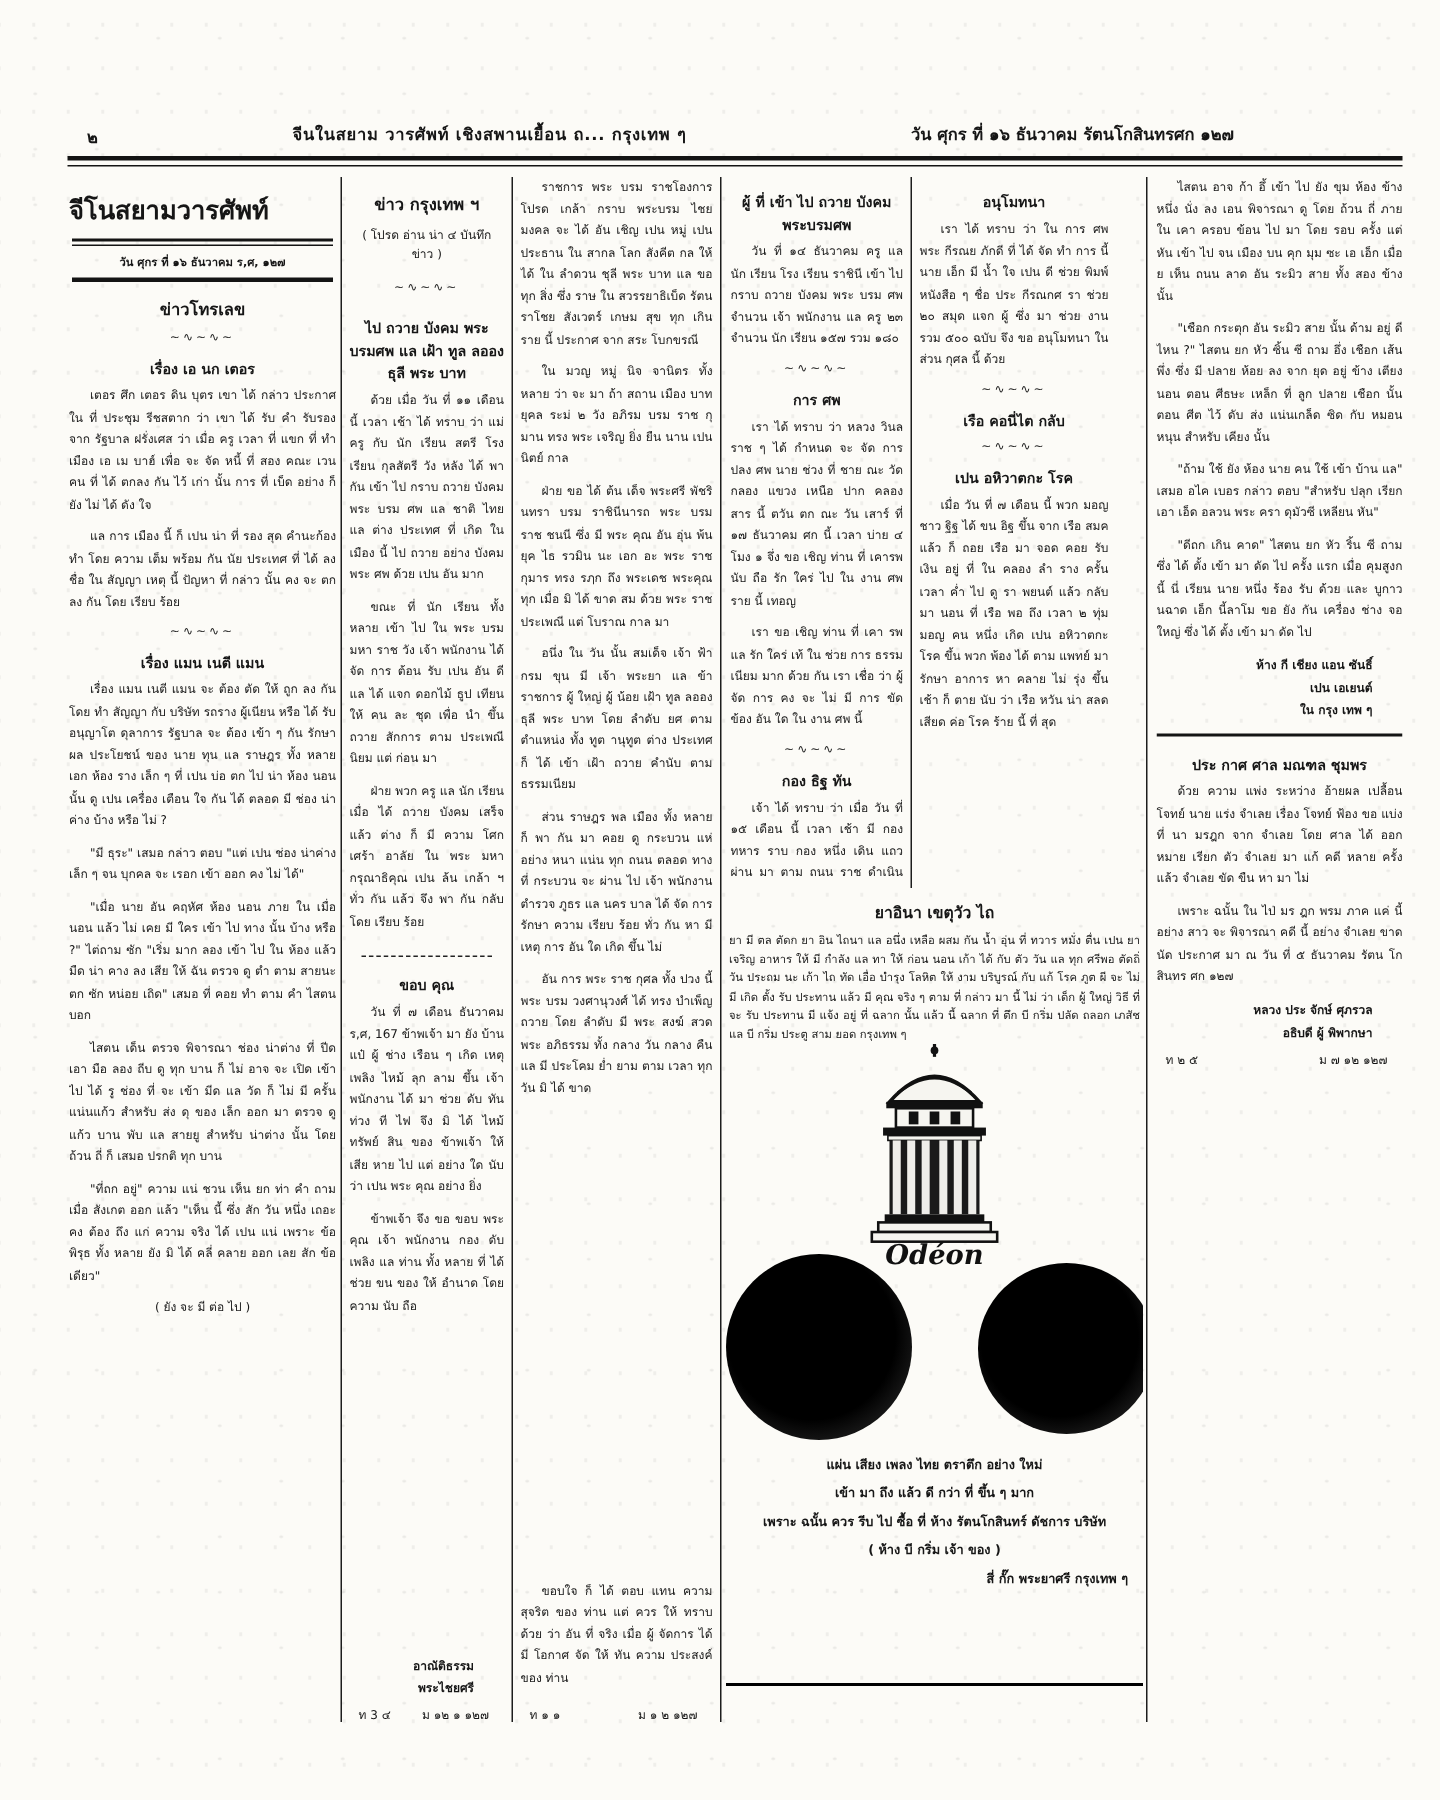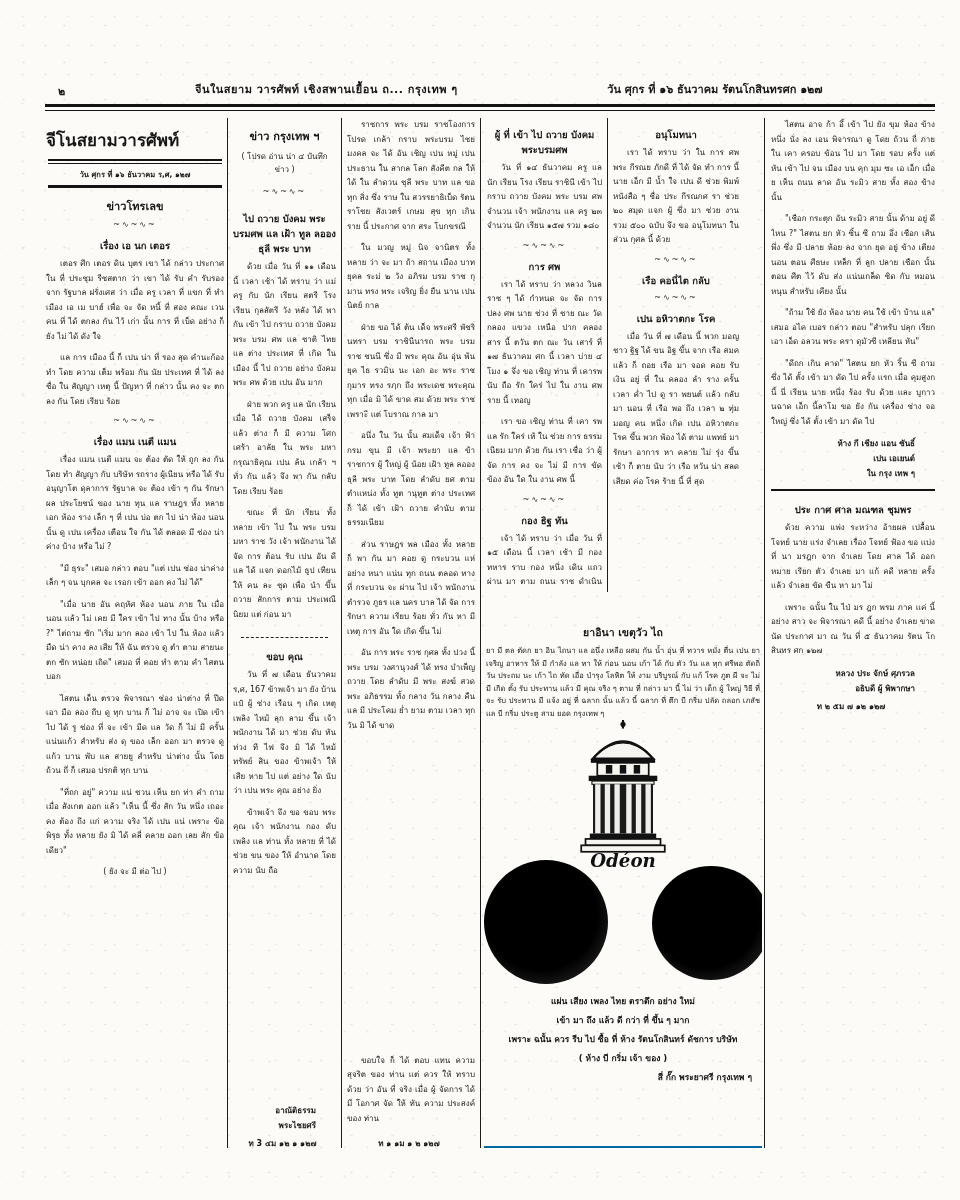--- a/index.html
+++ b/index.html
@@ -26,28 +26,28 @@
   .h3{text-align:center;font-weight:bold;font-size:9.5px;margin:9px 0 4px;text-indent:0;}
   .orn{text-align:center;font-size:8px;letter-spacing:2px;margin:5px 0 6px;color:#222;}
   .sub{text-align:center;font-size:8px;margin:2px 0 6px;}
   .mast-title{font-size:17px;font-weight:bold;text-align:left;padding:8px 0 6px;
         font-family:"DejaVu Serif",serif;}
   .mrule{border-top:2px solid #141414;border-bottom:1px solid #141414;height:2px;margin:0 2px;}
   .mrule2{border-top:3px solid #141414;margin:3px 2px 6px;}
   .mast-date{text-align:center;font-size:7.5px;font-weight:bold;padding:4px 0 2px;}
   .dashrule{border-top:1px dashed #222;margin:8px 8px 2px;}
   .sign{text-align:right;padding-right:20px;font-size:8px;line-height:15px;font-weight:bold;}
-  .nums{display:flex;justify-content:center;padding:4px 10px 0 6px;
-        font-size:8px;font-weight:bold;}
+  .nums{display:flex;justify-content:space-between;padding:4px 10px 0 6px;
+        font-size:8px;font-weight:normal;}
   .cont{text-align:center;font-size:8px;font-weight:normal;margin-top:4px;}
   .spacer{flex:1;}
   .flexcol{display:flex;flex-direction:column;}
   
-  .adblock{position:absolute;left:484px;top:616px;width:278px;height:530px;
-        border-bottom:2px solid #0369a1;overflow:hidden;}
+  .adblock{position:absolute;left:484px;top:592px;width:278px;height:530px;
+        border-bottom:2px solid #000000;overflow:hidden;}
   .ad-title{text-align:center;font-weight:bold;font-size:10.5px;margin:8px 0 4px;}
   .ad-body{font-size:7.5px;line-height:12.5px;text-align:justify;margin:0 2px;}
   .ad-art{position:relative;height:268px;}
   .rotunda{position:absolute;left:84px;top:0px;}
   .disc{position:absolute;border-radius:50%;
         background:radial-gradient(circle at 46% 44%, #000 58%, #141414 72%, #000 100%);}
   .disc-l{left:0px;top:140px;width:124px;height:124px;}
   .disc-r{left:168px;top:146px;width:118px;height:114px;}
   .cap{text-align:center;font-size:8.5px;font-weight:bold;line-height:12px;margin:7px 0;}
   .cap-right{text-align:right;padding-right:10px;}
@@ -91,39 +91,39 @@
     <p>"ที่ถก อยู่"  ความ แน่ ชวน เห็น ยก ท่า คำ ถาม เมื่อ สังเกต ออก แล้ว  "เห็น นี้ ซึ่ง สัก วัน หนึ่ง เถอะ คง ต้อง ถึง แก่ ความ จริง ได้ เปน แน่  เพราะ ข้อ พิรุธ ทั้ง หลาย ยัง มิ ได้ คลี่ คลาย ออก เลย สัก ข้อ เดียว"</p>
     <div class="cont">( ยัง จะ มี ต่อ ไป )</div>
   </div>
 
   <div class="col flexcol" style="left:233px;width:103px;height:1032px;">
     <div class="h2">ข่าว กรุงเทพ ฯ</div>
     <div class="sub">( โปรด อ่าน น่า ๔ บันทึก ข่าว )</div>
     <div class="orn">~∿~∿~</div>
     <div class="h3">ไป ถวาย บังคม พระ บรมศพ แล เฝ้า ทูล ลออง ธุลี พระ บาท</div>
     <p>ด้วย เมื่อ วัน ที่ ๑๑ เดือน นี้  เวลา เช้า ได้ ทราบ ว่า แม่ ครู กับ นัก เรียน สตรี โรง เรียน กุลสัตรี วัง หลัง  ได้ พา กัน เข้า ไป กราบ ถวาย บังคม พระ บรม ศพ  แล ชาติ ไทย แล ต่าง ประเทศ ที่ เกิด ใน เมือง นี้ ไป ถวาย อย่าง บังคม พระ ศพ ด้วย เปน อัน มาก</p>
+    <p>ขณะ ที่ นัก เรียน ทั้ง หลาย เข้า ไป ใน พระ บรม มหา ราช วัง  เจ้า พนักงาน ได้ จัด การ ต้อน รับ เปน อัน ดี  แล ได้ แจก ดอกไม้ ธูป เทียน ให้ คน ละ ชุด  เพื่อ นำ ขึ้น ถวาย สักการ ตาม ประเพณี นิยม แต่ ก่อน มา</p>
     <p>ฝ่าย พวก ครู แล นัก เรียน เมื่อ ได้ ถวาย บังคม เสร็จ แล้ว  ต่าง ก็ มี ความ โศก เศร้า อาลัย ใน พระ มหา กรุณาธิคุณ เปน ล้น เกล้า ฯ ทั่ว กัน  แล้ว จึง พา กัน กลับ โดย เรียบ ร้อย</p>
-    <p>ขณะ ที่ นัก เรียน ทั้ง หลาย เข้า ไป ใน พระ บรม มหา ราช วัง  เจ้า พนักงาน ได้ จัด การ ต้อน รับ เปน อัน ดี  แล ได้ แจก ดอกไม้ ธูป เทียน ให้ คน ละ ชุด  เพื่อ นำ ขึ้น ถวาย สักการ ตาม ประเพณี นิยม แต่ ก่อน มา</p>
     <div class="dashrule"></div>
     <div class="h3">ขอบ คุณ</div>
     <p>วัน ที่ ๗ เดือน ธันวาคม ร,ศ, 167  ข้าพเจ้า มา ยัง บ้าน แป๋ ผู้ ช่าง เรือน ๆ เกิด เหตุ เพลิง ไหม้ ลุก ลาม ขึ้น  เจ้า พนักงาน ได้ มา ช่วย ดับ ทัน ท่วง ที  ไฟ จึง มิ ได้ ไหม้ ทรัพย์ สิน ของ ข้าพเจ้า ให้ เสีย หาย ไป แต่ อย่าง ใด  นับ ว่า เปน พระ คุณ อย่าง ยิ่ง</p>
     <p>ข้าพเจ้า จึง ขอ ขอบ พระ คุณ เจ้า พนักงาน กอง ดับ เพลิง  แล ท่าน ทั้ง หลาย ที่ ได้ ช่วย ขน ของ ให้ อำนาด  โดย ความ นับ ถือ</p>
     <div class="spacer"></div>
     <div class="sign">อาณัติธรรม</div>
     <div class="sign">พระไชยศรี</div>
     <div class="nums">
       <span>ท 3 ๔</span>
       <span>ม ๑๒ ๑ ๑๒๗</span>
     </div>
   </div>
 
   <div class="col flexcol" style="left:347px;width:128px;height:1032px;">
     <p>ราชการ พระ บรม ราชโองการ โปรด เกล้า กราบ พระบรม ไชย มงคล  จะ ได้ อัน เชิญ เปน หมู่ เปน ประธาน ใน สากล โลก  สังคีต กล ให้ ได้ ใน ลำดวน ชุลี พระ บาท  แล ขอ ทุก สิ่ง ซึ่ง ราษ ใน สวรรยาธิเบ็ด รัตน ราโชย สังเวตร์  เกษม สุข ทุก เกิน ราย นี้ ประกาศ จาก สระ โบกขรณี</p>
     <p>ใน มวญ หมู่ นิจ จานิตร ทั้ง หลาย ว่า จะ มา ถ้า สถาน เมือง บาท ยุคล ระม่ ๒ วัง อภิรม บรม ราช กุมาน  ทรง พระ เจริญ ยิ่ง ยืน นาน เปน นิตย์ กาล</p>
-    <p>ฝ่าย ขอ ได้ ต้น เด็จ พระศรี พัชรินทรา บรม ราชินีนารถ พระ บรม ราช ชนนี  ซึ่ง มี พระ คุณ อัน อุ่น พ้น ยุค ไธ รวมิน  นะ เอก อะ พระ ราช กุมาร ทรง รฦก ถึง พระเดช พระคุณ ทุก เมื่อ มิ ได้ ขาด  สม ด้วย พระ ราช เพราะี แต่ โบราณ กาล มา</p>
+    <p>ฝ่าย ขอ ได้ ต้น เด็จ พระศรี พัชรินทรา บรม ราชินีนารถ พระ บรม ราช ชนนี  ซึ่ง มี พระ คุณ อัน อุ่น พ้น ยุค ไธ รวมิน  นะ เอก อะ พระ ราช กุมาร ทรง รฦก ถึง พระเดช พระคุณ ทุก เมื่อ มิ ได้ ขาด  สม ด้วย พระ ราช ประเพณี แต่ โบราณ กาล มา</p>
     <p>อนึ่ง ใน วัน นั้น สมเด็จ เจ้า ฟ้า กรม ขุน  มี เจ้า พระยา แล ข้า ราชการ ผู้ ใหญ่ ผู้ น้อย เฝ้า ทูล ลออง ธุลี พระ บาท โดย ลำดับ ยศ ตาม ตำแหน่ง  ทั้ง ทูต านุทูต ต่าง ประเทศ ก็ ได้ เข้า เฝ้า ถวาย คำนับ ตาม ธรรมเนียม</p>
     <p>ส่วน ราษฎร พล เมือง ทั้ง หลาย ก็ พา กัน มา คอย ดู กระบวน แห่ อย่าง หนา แน่น ทุก ถนน ตลอด ทาง ที่ กระบวน จะ ผ่าน ไป  เจ้า พนักงาน ตำรวจ ภูธร แล นคร บาล ได้ จัด การ รักษา ความ เรียบ ร้อย ทั่ว กัน  หา มี เหตุ การ อัน ใด เกิด ขึ้น ไม่</p>
     <p>อัน การ พระ ราช กุศล ทั้ง ปวง นี้  พระ บรม วงศานุวงศ์ ได้ ทรง บำเพ็ญ ถวาย โดย ลำดับ  มี พระ สงฆ์ สวด พระ อภิธรรม ทั้ง กลาง วัน กลาง คืน  แล มี ประโคม ย่ำ ยาม ตาม เวลา ทุก วัน มิ ได้ ขาด</p>
     <div class="spacer"></div>
     <p>ขอบใจ ก็ ได้ ตอบ แทน ความ สุจริต ของ ท่าน  แต่ ควร ให้ ทราบ ด้วย ว่า อัน ที่ จริง เมื่อ ผู้ จัดการ ได้ มี โอกาศ จัด ให้ ทัน ความ ประสงค์ ของ ท่าน</p>
     <div class="nums">
       <span>ท ๑ ๑</span>
       <span>ม ๑ ๒ ๑๒๗</span>
     </div>
   </div>

